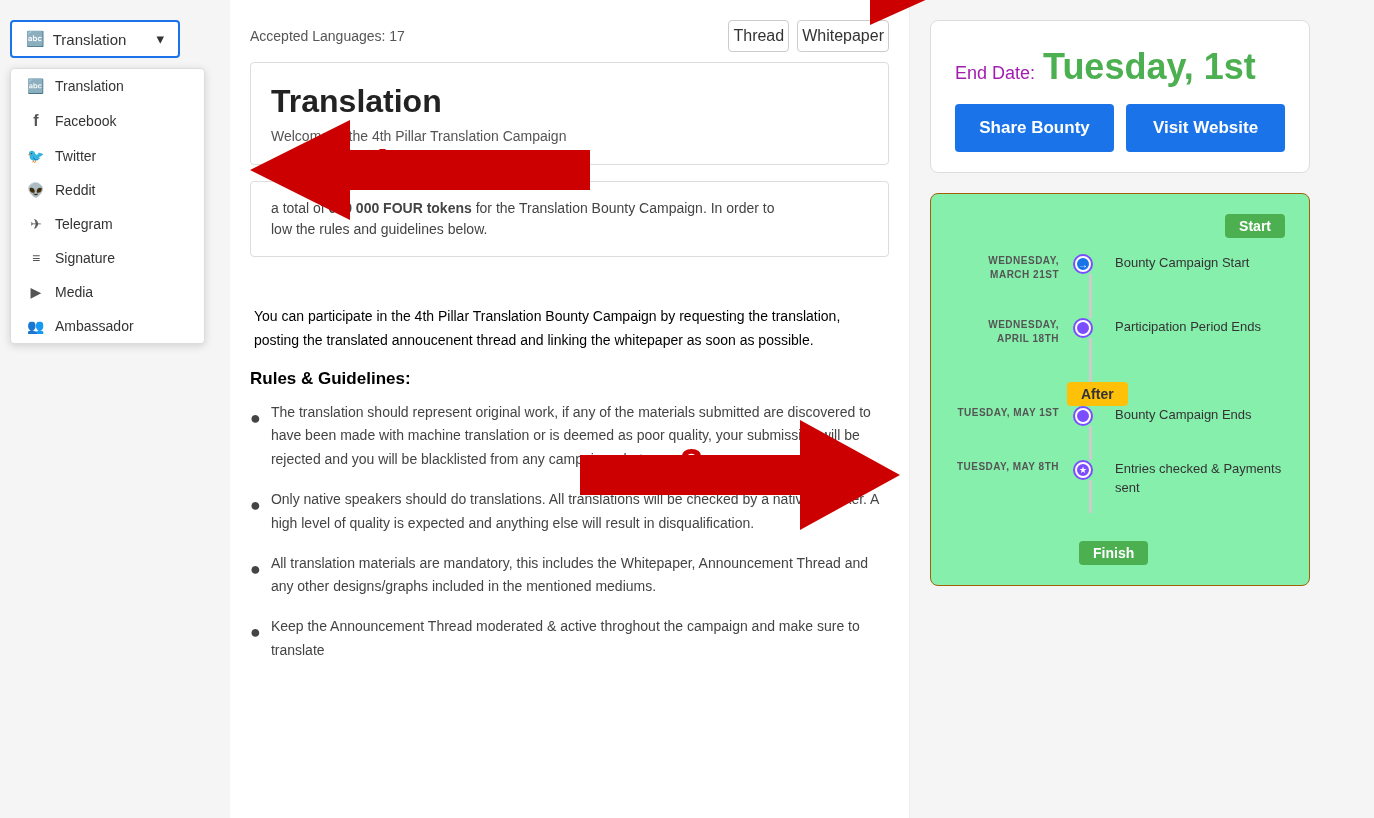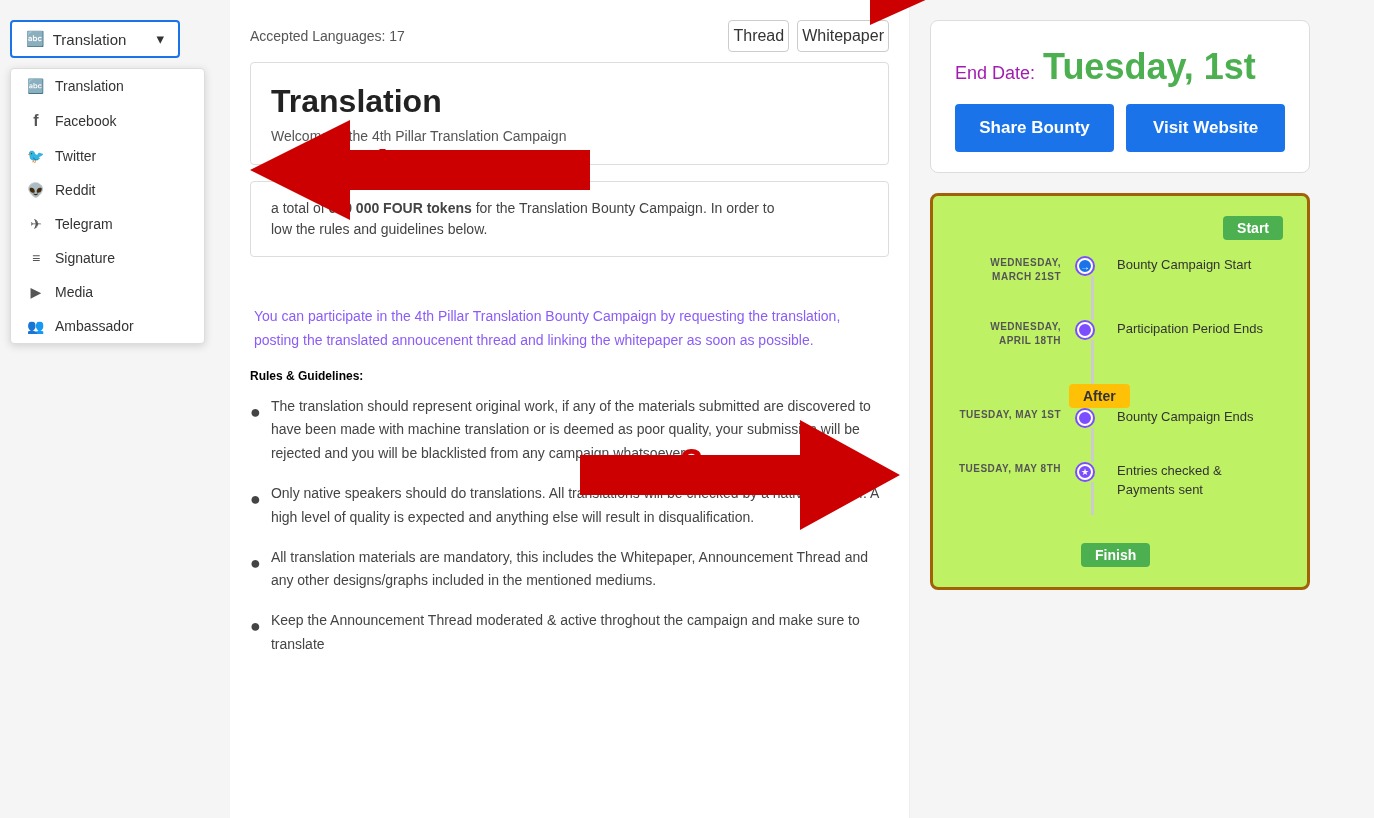--- a/index.html
+++ b/index.html
@@ -121,30 +121,30 @@
       margin-bottom: 16px;
       font-size: 14px;
       color: #444;
       line-height: 1.5;
     }
 
     .bold { font-weight: bold; }
 
     .body-text {
       font-size: 14px;
-      color: #8b5cf6;
+      color: #000000;
       line-height: 1.7;
       margin-bottom: 16px;
       padding: 0 4px;
       margin-top: 48px;
     }
 
     .rules-title {
       font-weight: bold;
-      font-size: 12px;
+      font-size: 17px;
       margin-bottom: 12px;
     }
 
     .rule-item {
       display: flex;
       align-items: flex-start;
       gap: 10px;
       margin-bottom: 16px;
       font-size: 14px;
       color: #444;
@@ -199,24 +199,24 @@
       border-radius: 4px;
       padding: 14px 24px;
       font-size: 17px;
       font-weight: bold;
       cursor: pointer;
       flex: 1;
     }
 
     
     .timeline-box {
-      border: 3px solid #a16207;
+      border: 1px solid #a16207;
       border-radius: 8px;
       padding: 20px 24px;
-      background: #bef264;
+      background: #86efac;
     }
 
     .timeline {
       display: flex;
       flex-direction: column;
       position: relative;
     }
 
     .timeline-item {
       display: flex;

